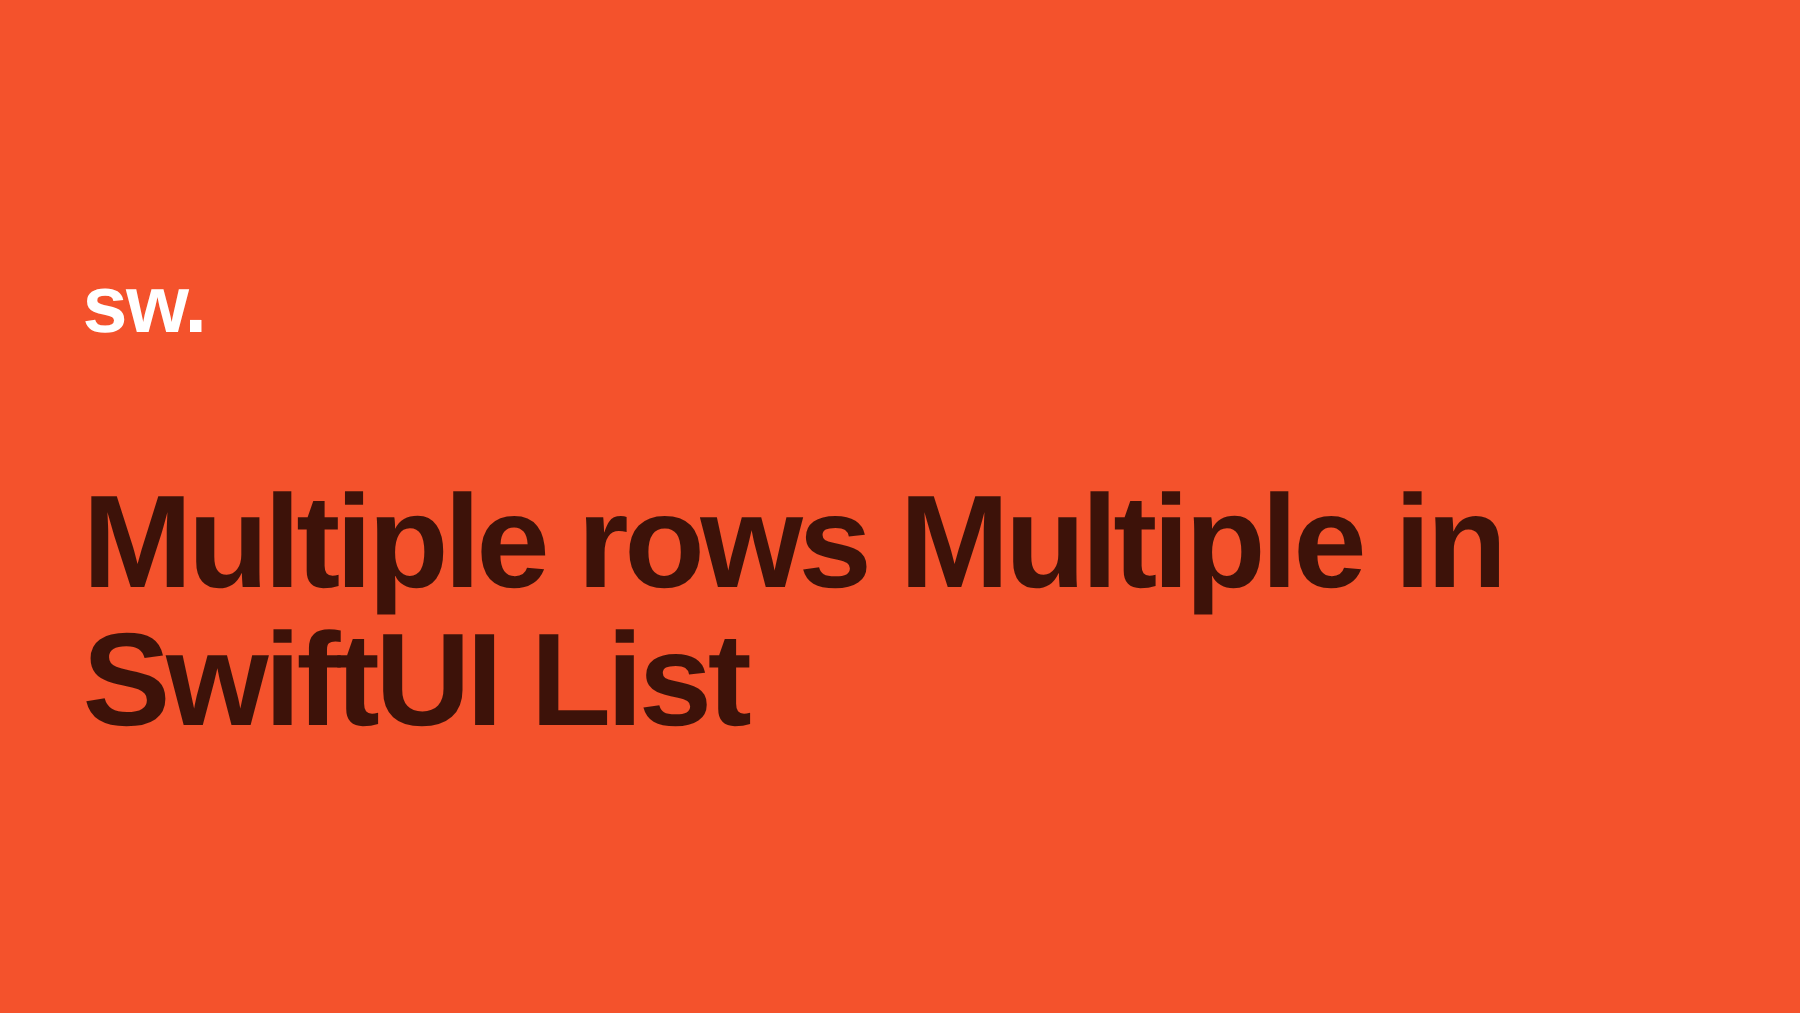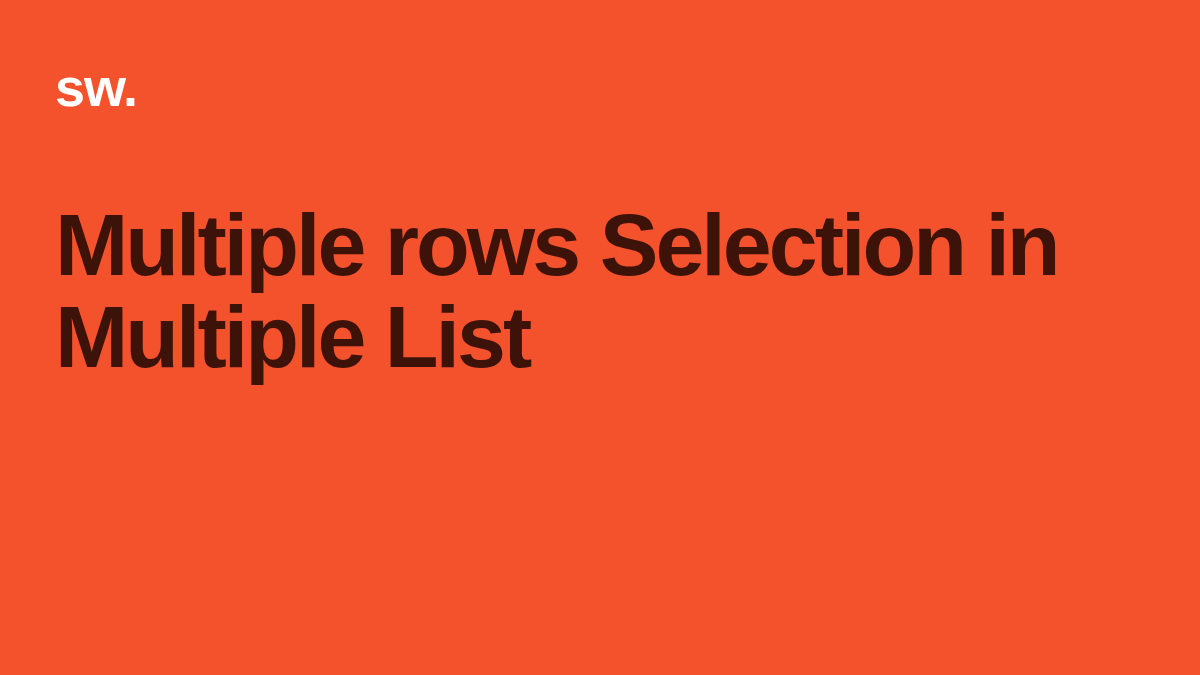--- a/index.html
+++ b/index.html
@@ -1,18 +1,19 @@
 <!DOCTYPE html>
 <html><head>
   <meta charset="utf-8">
   <style>
     * {
       margin: 0;
       padding: 0;
       box-sizing: border-box;
+      justify-content: center;
     }
     body {
       width: 1200px;
       height: 675px;
       background-color: #f4522c;
       font-family: -apple-system, BlinkMacSystemFont, "Helvetica Neue", Helvetica, Arial, sans-serif;
       position: relative;
       overflow: hidden;
     }
     .container {
@@ -49,14 +50,14 @@
     }
     .footer-rest {
       color: #3d1209;
     }
   </style>
 </head>
 <body>
 
 <div class="container">
   <div class="logo">sw.</div>
-  <h1 class="title">Multiple rows Selection in Multiple List</h1>
+  <h1 class="title">Multiple rows Multiple in SwiftUI List</h1>
 </div>
 
 </body></html>

